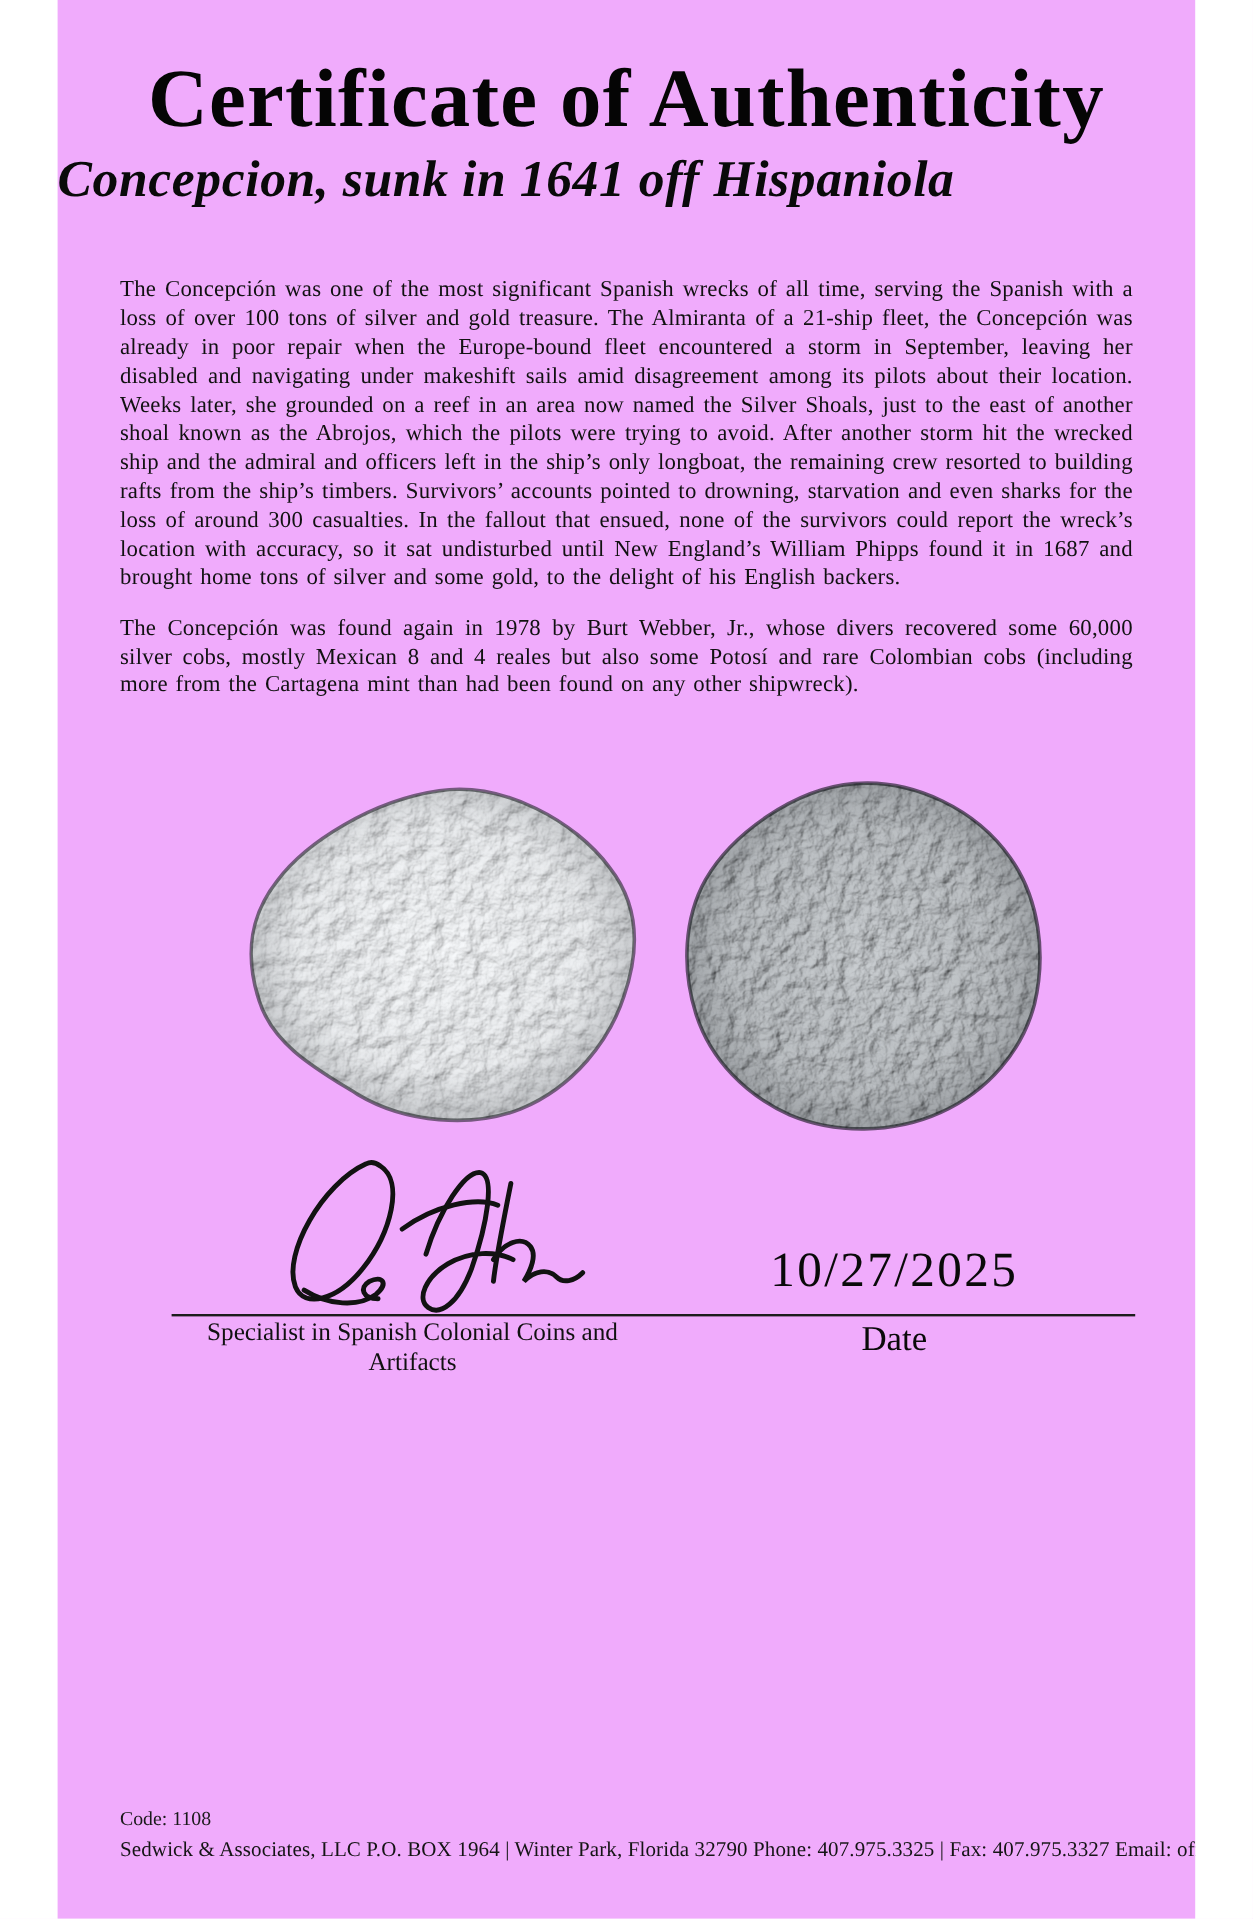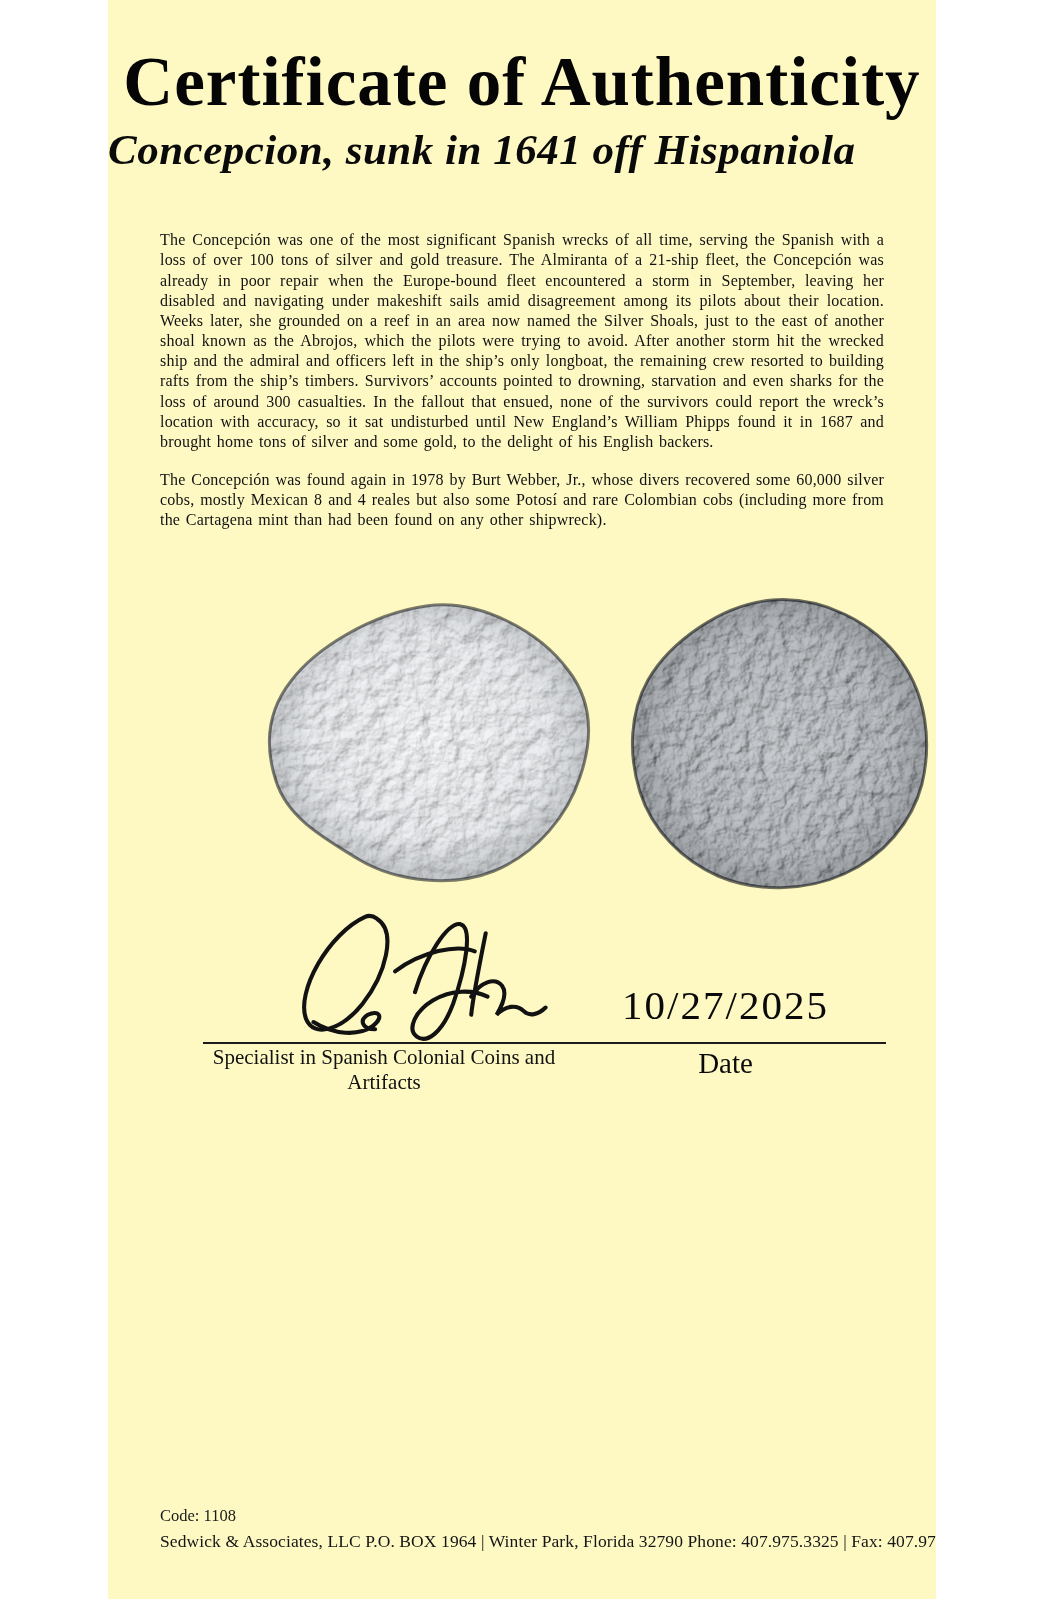--- a/index.html
+++ b/index.html
@@ -1,20 +1,20 @@
 <!DOCTYPE html>
 <html><head>
 <meta charset="utf-8">
 <style>
   html,body{margin:0;padding:0;background:#ffffff;}
   .page{
     position:relative;
-    width:828px;height:1599px;
+    width:948px;height:1599px;
     margin:0 auto;
-    background:#fef9c3;
+    background:#f0abfc;
     color:#0d0d0d;
     font-family:"Liberation Serif", serif;
     overflow:hidden;
   }
   
   .cert-title{
     margin:0;
     padding-top:44px;
     text-align:center;
     font-family:"Liberation Serif", serif;
@@ -29,21 +29,21 @@
     font-family:"Liberation Serif", serif;
     font-size:43px;
     font-style:italic;
     font-weight:700;
     letter-spacing:0.5px;
     color:#0a0a0a;
   }
   
   .body-copy{
     margin:56px 52px 0 52px;
-    font-size:16px;
+    font-size:19px;
     line-height:1.26;
     text-align:justify;
     letter-spacing:0.2px;
     word-spacing:1.5px;
     color:#111;
   }
   .body-copy p{margin:0;}
   .body-copy p + p{margin-top:18px;}
   
   .coin-photos{

